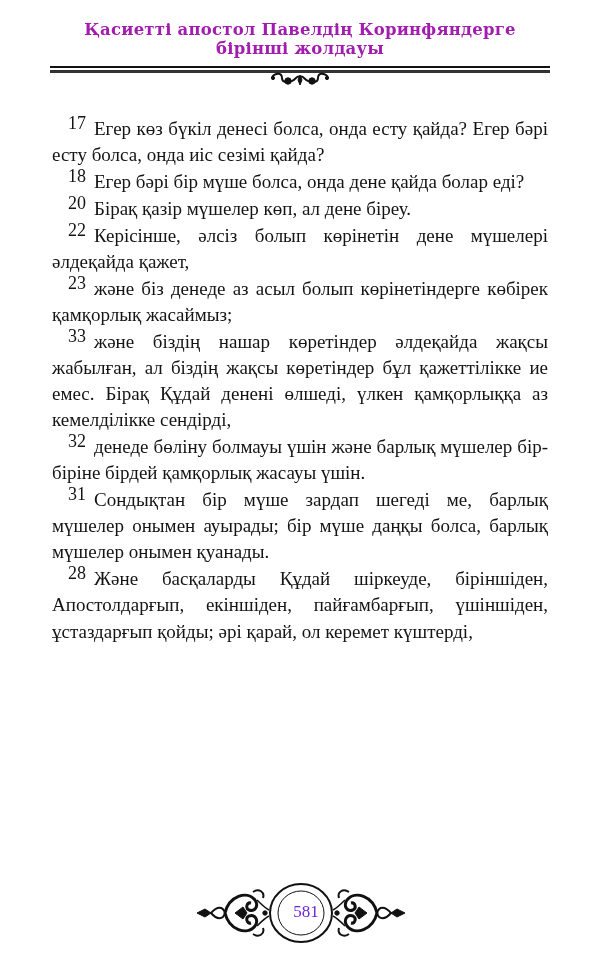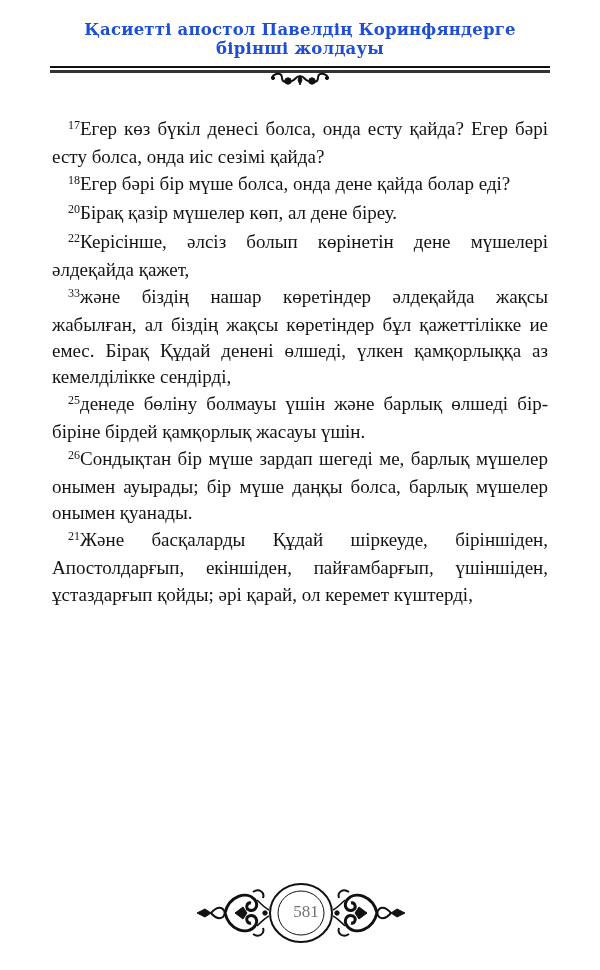--- a/index.html
+++ b/index.html
@@ -2,41 +2,41 @@
 <html><head>
 <meta charset="utf-8">
 <style>
   html, body { margin: 0; padding: 0; background: #ffffff; }
   body { width: 600px; height: 970px; position: relative; overflow: hidden; color: #111; }
   .header-title {
     position: absolute; left: 0; top: 20px; width: 600px;
     text-align: center;
     font-family: "DejaVu Serif", serif;
     font-weight: bold; font-size: 16.5px; line-height: 19px;
-    letter-spacing: 0.2px; color: #1d4ed8;
+    letter-spacing: 0.2px; color: #a21caf;
   }
   .rule { position: absolute; left: 50px; width: 500px; background: #111; }
   .rule-thin { top: 66px; height: 1.5px; }
   .rule-thick { top: 70px; height: 2.5px; background: #333; }
   .top-ornament { position: absolute; left: 268px; top: 72px; width: 64px; height: 16px; }
   .body-text {
     position: absolute; left: 52px; top: 116px; width: 496px;
     font-family: "Liberation Serif", serif;
     font-size: 19px; line-height: 26.2px; color: #141414;
     text-align: justify;
   }
   .verse { margin: 0 0 0.6px 0; text-indent: 16px; }
   .verse sup {
-    font-size: 12px; vertical-align: 0; position: relative; top: -6px;
-    margin-right: 0;
+    font-size: 18px; vertical-align: 0; position: relative; top: -6px;
+    margin-right: 8px;
   }
   .footer-ornament { position: absolute; left: 195px; top: 882px; width: 212px; height: 64px; }
   .page-number {
     position: absolute; left: 270px; top: 900px; width: 72px; text-align: center;
-    font-family: "Liberation Serif", serif; font-size: 17px; line-height: 24px; color: #737373;
+    font-family: "Liberation Serif", serif; font-size: 17px; line-height: 24px; color: #6d28d9;
   }
 </style>
 </head>
 <body>
 
 <div class="header-title">
   <div>Қасиетті апостол Павелдің Коринфяндерге</div>
   <div>бірінші жолдауы</div>
 </div>
 
@@ -53,24 +53,25 @@
     <circle cx="5" cy="6" r="1.6"></circle>
     <circle cx="59" cy="6" r="1.6"></circle>
   </g>
 </svg>
 
 <div class="body-text">
   <p class="verse"><sup>17</sup><span>Егер көз бүкіл денесі болса, онда есту қайда? Егер бәрі есту болса, онда иіс сезімі қайда?</span></p>
   <p class="verse"><sup>18</sup><span>Егер бәрі бір мүше болса, онда дене қайда болар еді?</span></p>
   <p class="verse"><sup>20</sup><span>Бірақ қазір мүшелер көп, ал дене біреу.</span></p>
   <p class="verse"><sup>22</sup><span>Керісінше, әлсіз болып көрінетін дене мүшелері әлдеқайда қажет,</span></p>
+  <p class="verse"><sup>23</sup><span>және біз денеде аз асыл болып көрінетіндерге көбірек қамқорлық жасаймыз;</span></p>
   <p class="verse"><sup>33</sup><span>және біздің нашар көретіндер әлдеқайда жақсы жабылған, ал біздің жақсы көретіндер бұл қажеттілікке ие емес. Бірақ Құдай денені өлшеді, үлкен қамқорлыққа аз кемелділікке сендірді,</span></p>
-  <p class="verse"><sup>25</sup><span>денеде бөліну болмауы үшін және барлық өлшеді бір-біріне бірдей қамқорлық жасауы үшін.</span></p>
-  <p class="verse"><sup>26</sup><span>Сондықтан бір мүше зардап шегеді ме, барлық мүшелер онымен ауырады; бір мүше даңқы болса, барлық мүшелер онымен қуанады.</span></p>
-  <p class="verse"><sup>21</sup><span>Және басқаларды Құдай шіркеуде, біріншіден, Апостолдарғып, екіншіден, пайғамбарғып, үшіншіден, ұстаздарғып қойды; әрі қарай, ол керемет күштерді,</span></p>
+  <p class="verse"><sup>32</sup><span>денеде бөліну болмауы үшін және барлық мүшелер бір-біріне бірдей қамқорлық жасауы үшін.</span></p>
+  <p class="verse"><sup>31</sup><span>Сондықтан бір мүше зардап шегеді ме, барлық мүшелер онымен ауырады; бір мүше даңқы болса, барлық мүшелер онымен қуанады.</span></p>
+  <p class="verse"><sup>28</sup><span>Және басқаларды Құдай шіркеуде, біріншіден, Апостолдарғып, екіншіден, пайғамбарғып, үшіншіден, ұстаздарғып қойды; әрі қарай, ол керемет күштерді,</span></p>
 </div>
 
 <svg class="footer-ornament" viewBox="0 0 212 64">
   <g stroke="#111" fill="#111">
 
     <ellipse cx="106" cy="31" rx="31" ry="29" fill="#fff" stroke-width="2"></ellipse>
     <ellipse cx="106" cy="31" rx="23" ry="22" fill="none" stroke-width="1"></ellipse>
 
     <path d="M2 31 L10 27 L16 31 L10 35 Z"></path>
     <path d="M16 31 C22 24, 28 24, 30 31 C28 38, 22 38, 16 31 Z" fill="none" stroke-width="2"></path>

